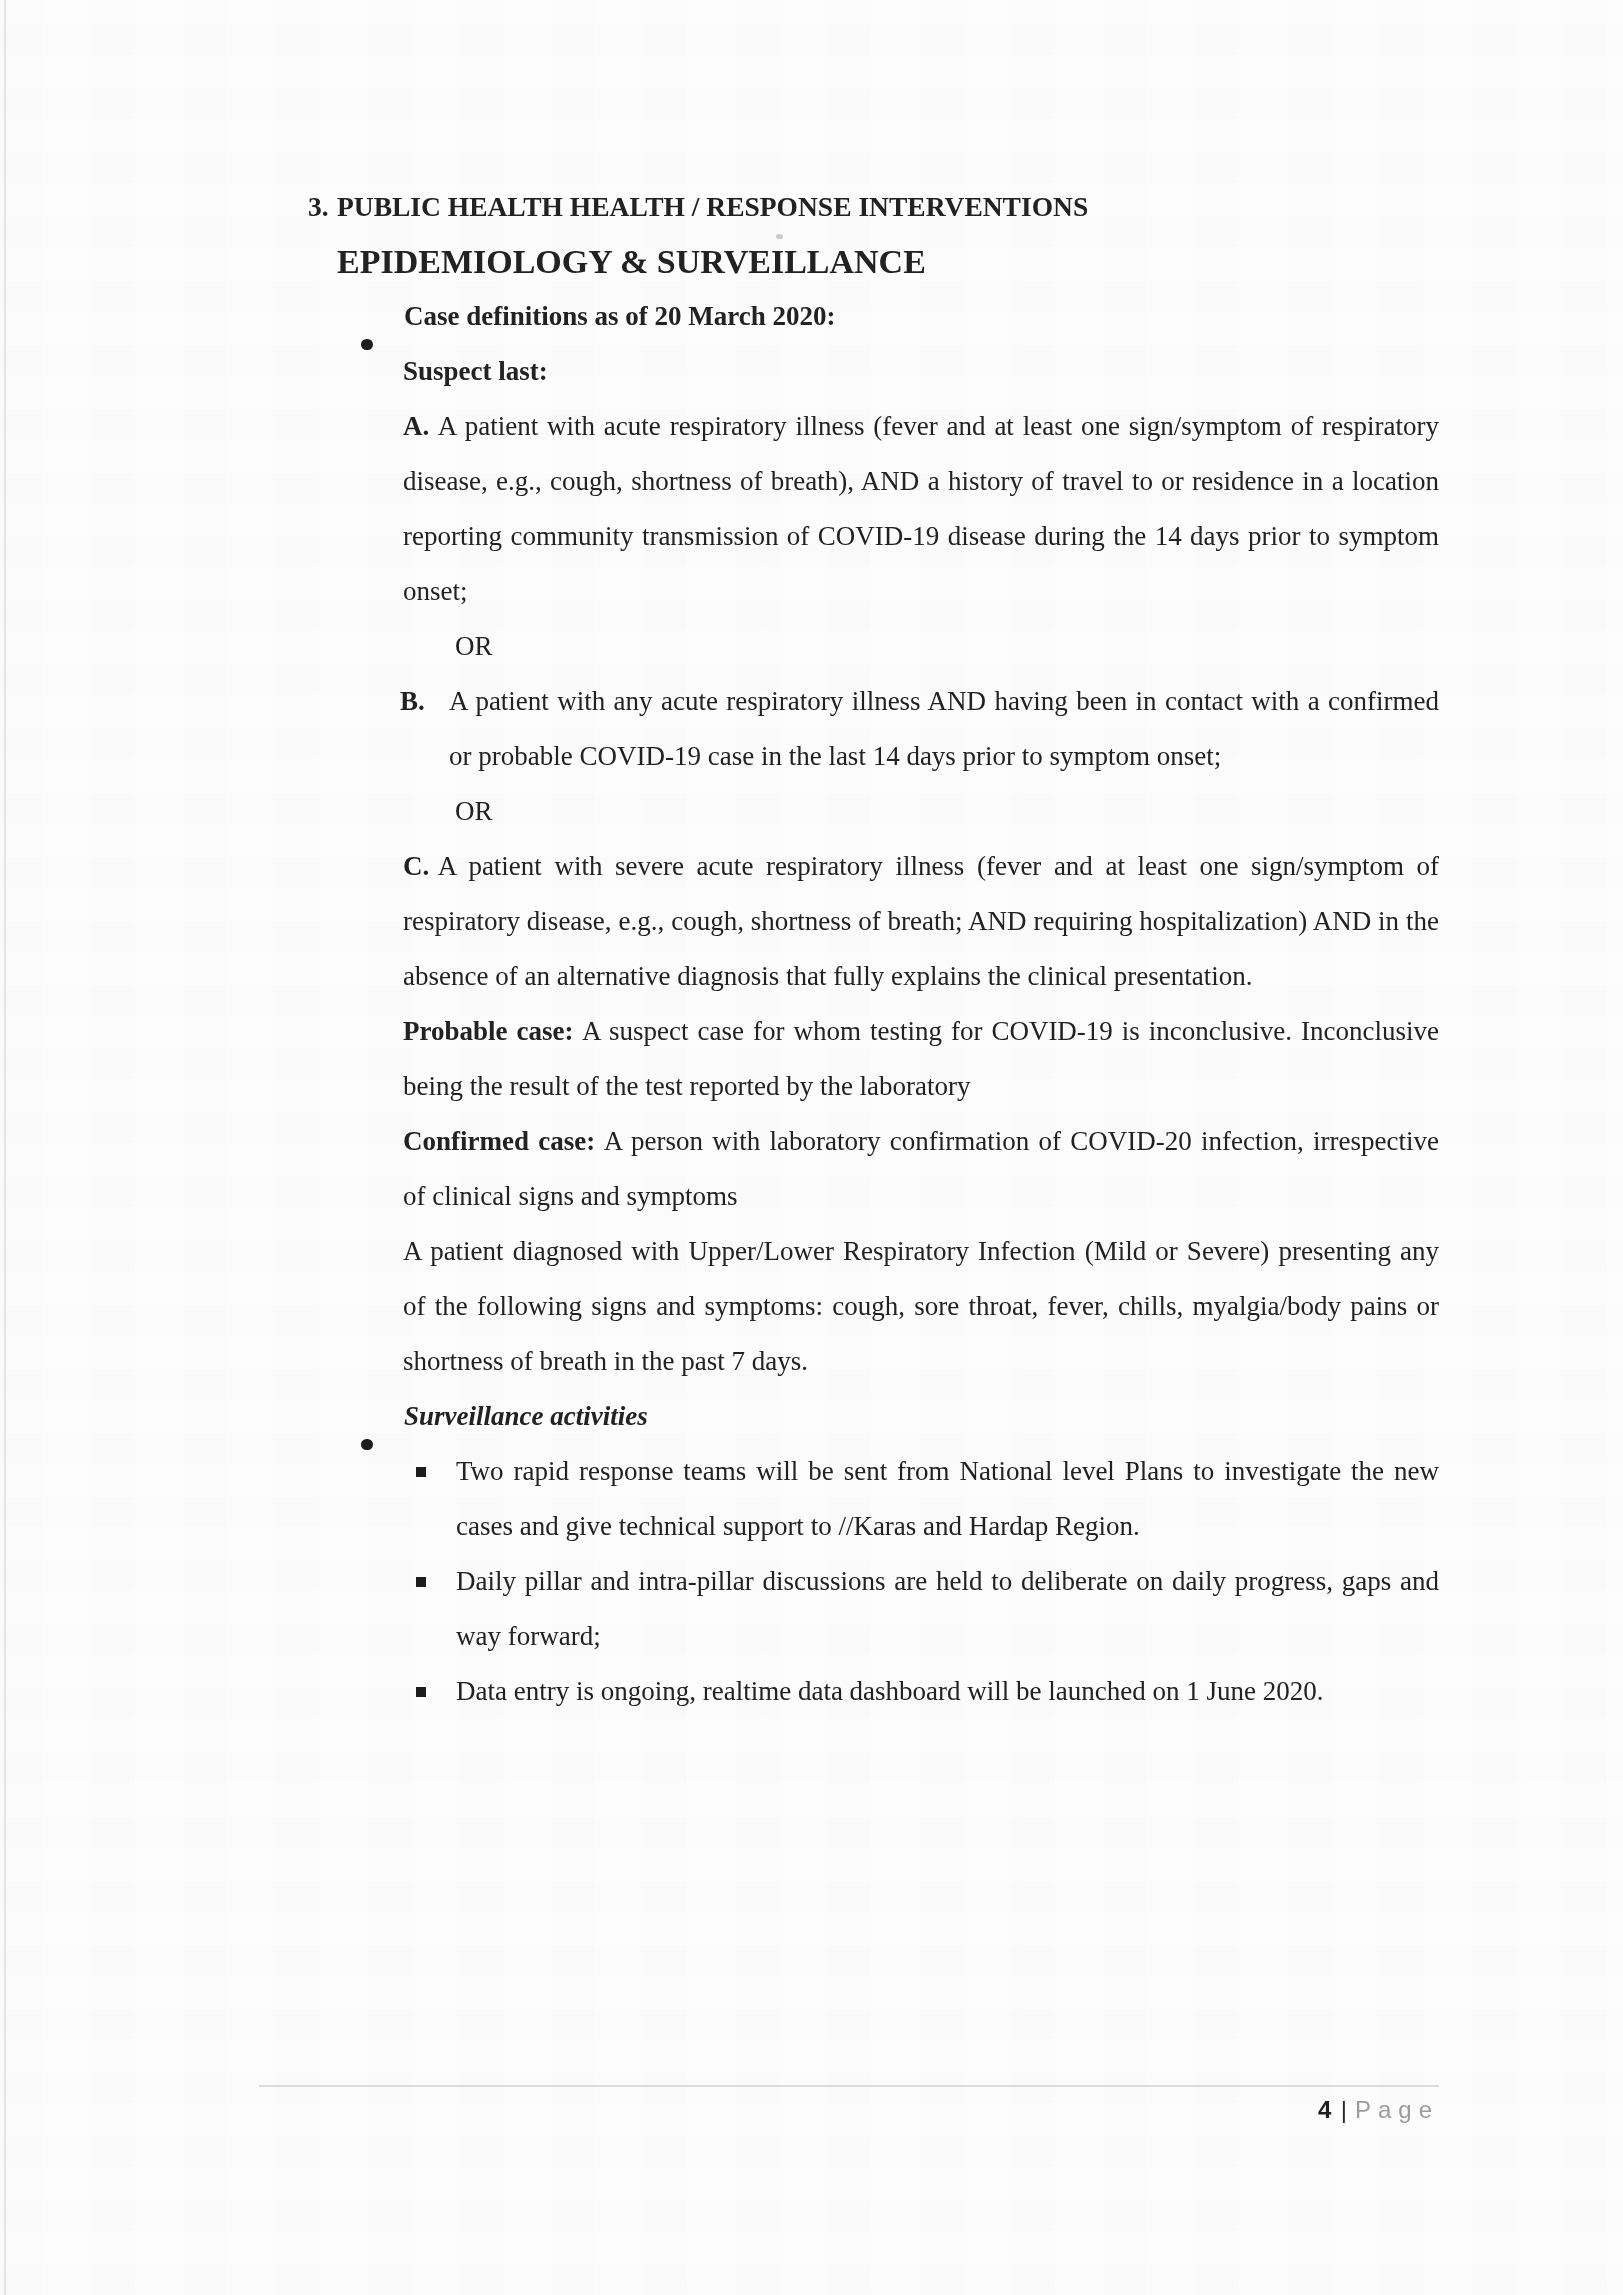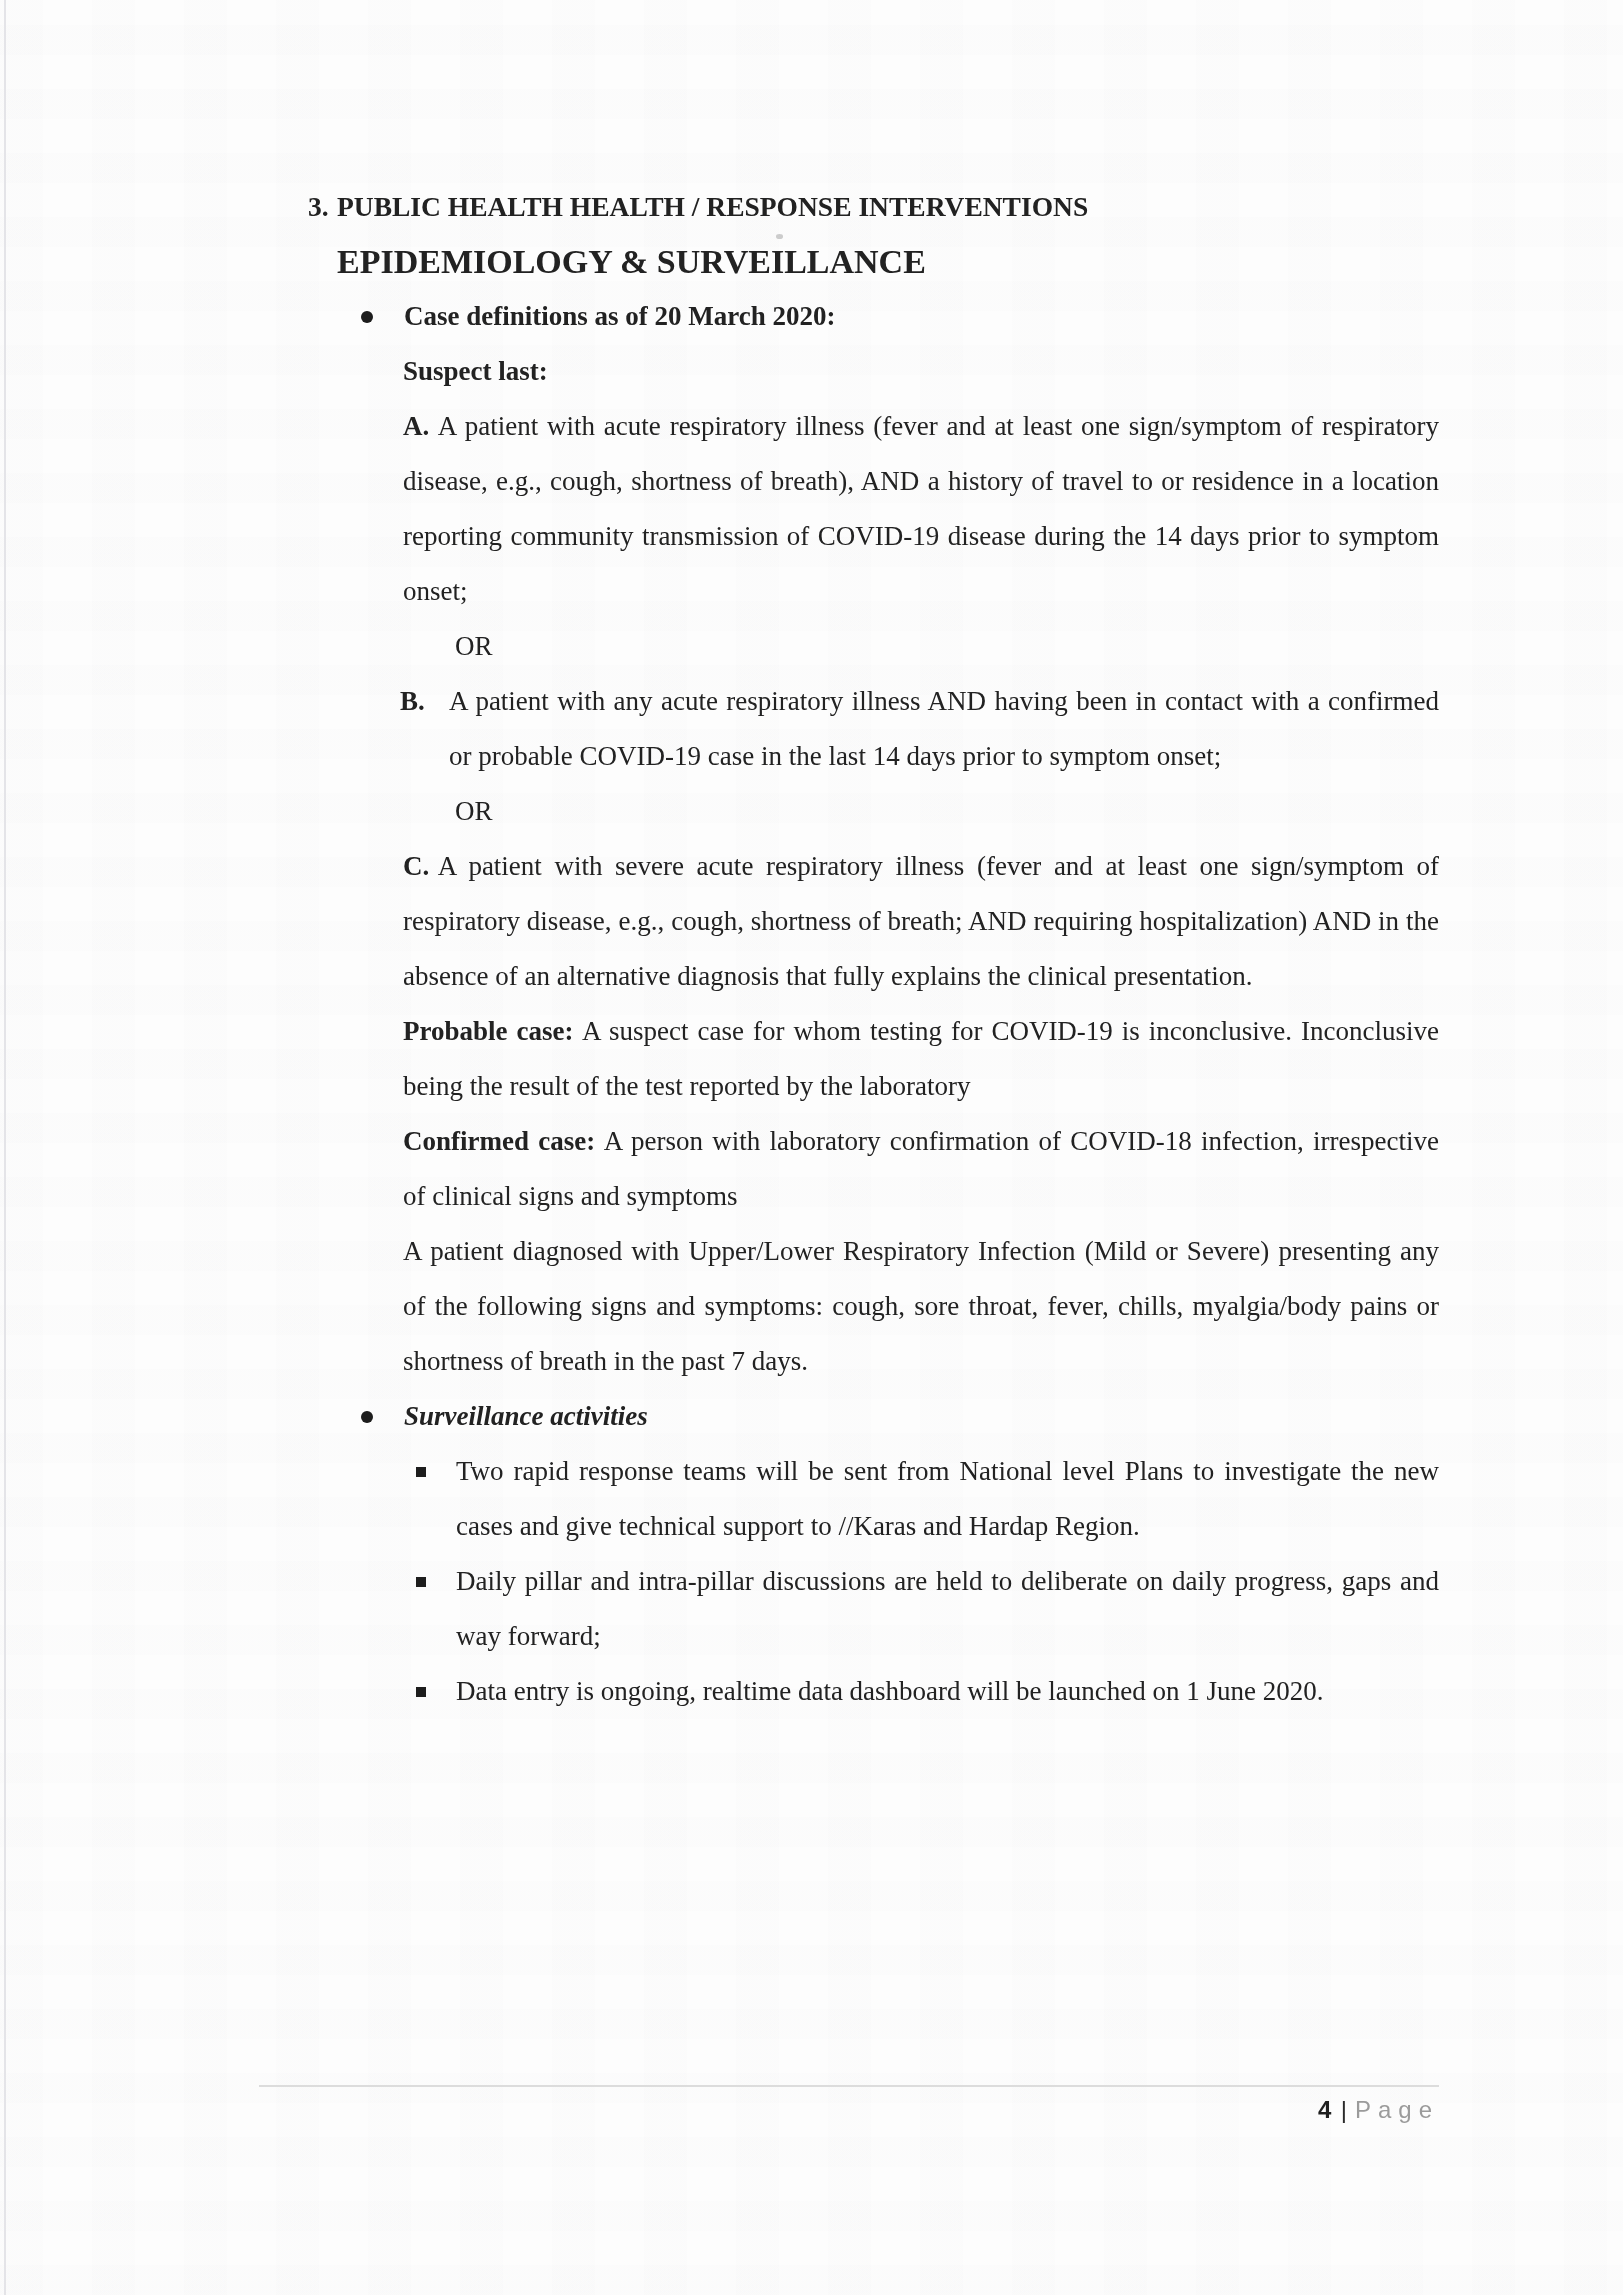--- a/index.html
+++ b/index.html
@@ -30,21 +30,21 @@
     position: absolute; left: 308px; top: 179px; width: 1131px;
     font-size: 27px; line-height: 55px;
   }
   p { margin: 0; }
   .bold { font-weight: 700; }
   .italic { font-style: italic; }
   .justify { text-align: justify; }
   .heading { display: flex; font-weight: 700; font-size: 27.5px; }
   .h-num { flex: none; width: 29px; }
   .sub-heading { margin-left: 29px; font-weight: 700; font-size: 34px; }
-  .b1 { display: flex; padding-left: 53px; }
+  .b1 { display: flex; padding-left: 53px; align-items: center; }
   .marker-box1 { flex: none; width: 43px; position: relative; }
   .dot {
     position: absolute; left: 0; top: 22px;
     width: 11.8px; height: 11.8px; border-radius: 50%; background: #1d1d1d;
   }
   .b1-title { flex: 1; font-weight: 700; }
   .indent1 { margin-left: 95px; }
   .lead { font-weight: 700; margin-right: 8.6px; }
   .or { margin-left: 147px; }
   .hang { display: flex; margin-left: 92px; }
@@ -104,21 +104,21 @@
       <div class="hang-label">B.</div>
       <div class="hang-text">A patient with any acute respiratory illness AND having been in contact with a confirmed or probable COVID-19 case in the last 14 days prior to symptom onset;</div>
     </div>
 
     <p class="or">OR</p>
 
     <p class="indent1 justify"><b class="lead">C.</b><span>A patient with severe acute respiratory illness (fever and at least one sign/symptom of respiratory disease, e.g., cough, shortness of breath; AND requiring hospitalization) AND in the absence of an alternative diagnosis that fully explains the clinical presentation.</span></p>
 
     <p class="indent1 justify"><b class="lead">Probable case:</b><span>A suspect case for whom testing for COVID-19 is inconclusive. Inconclusive being the result of the test reported by the laboratory</span></p>
 
-    <p class="indent1 justify"><b class="lead">Confirmed case:</b><span>A person with laboratory confirmation of COVID-18 infection, irrespective of clinical signs and symptoms</span></p>
+    <p class="indent1 justify"><b class="lead">Confirmed case:</b><span>A person with laboratory confirmation of COVID-20 infection, irrespective of clinical signs and symptoms</span></p>
 
 
     <p class="indent1 justify">A patient diagnosed with Upper/Lower Respiratory Infection (Mild or Severe) presenting any of the following signs and symptoms: cough, sore throat, fever, chills, myalgia/body pains or shortness of breath in the past 7 days.</p>
 
     <div class="b1">
       <span class="marker-box1">
           <span class="dot"></span>
         </span>
       <div class="b1-title italic">Surveillance activities</div>
     </div>

